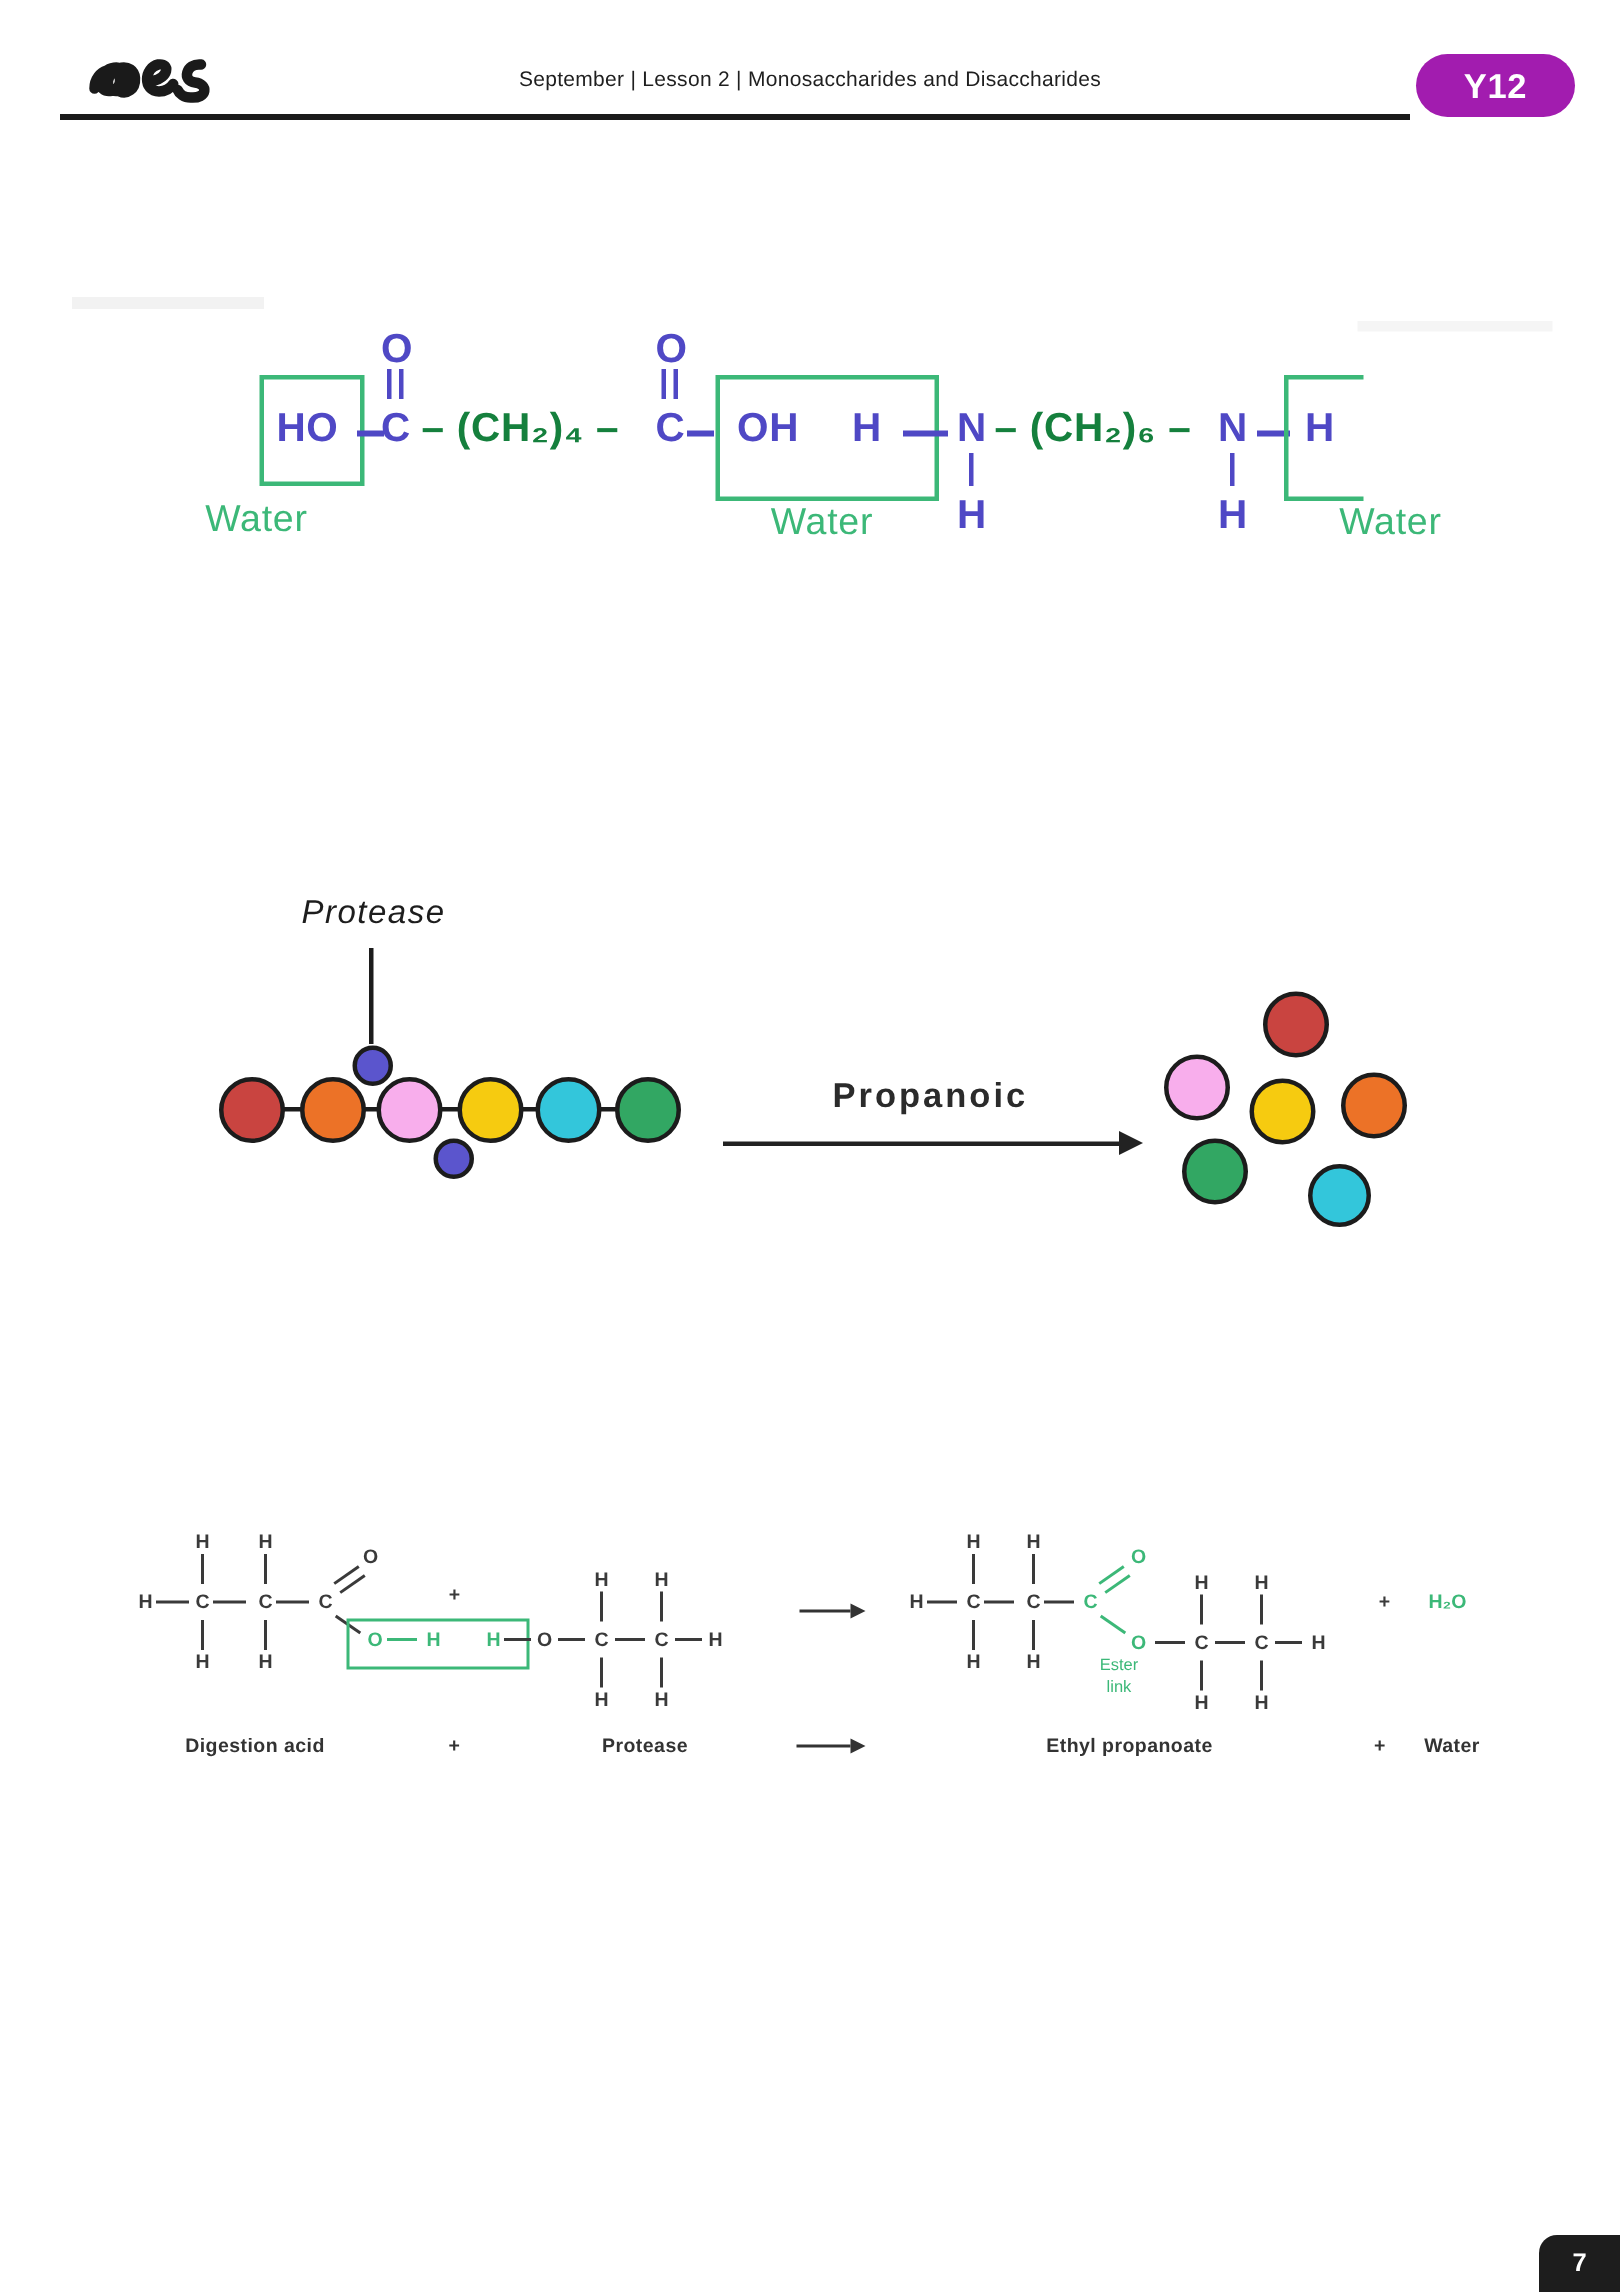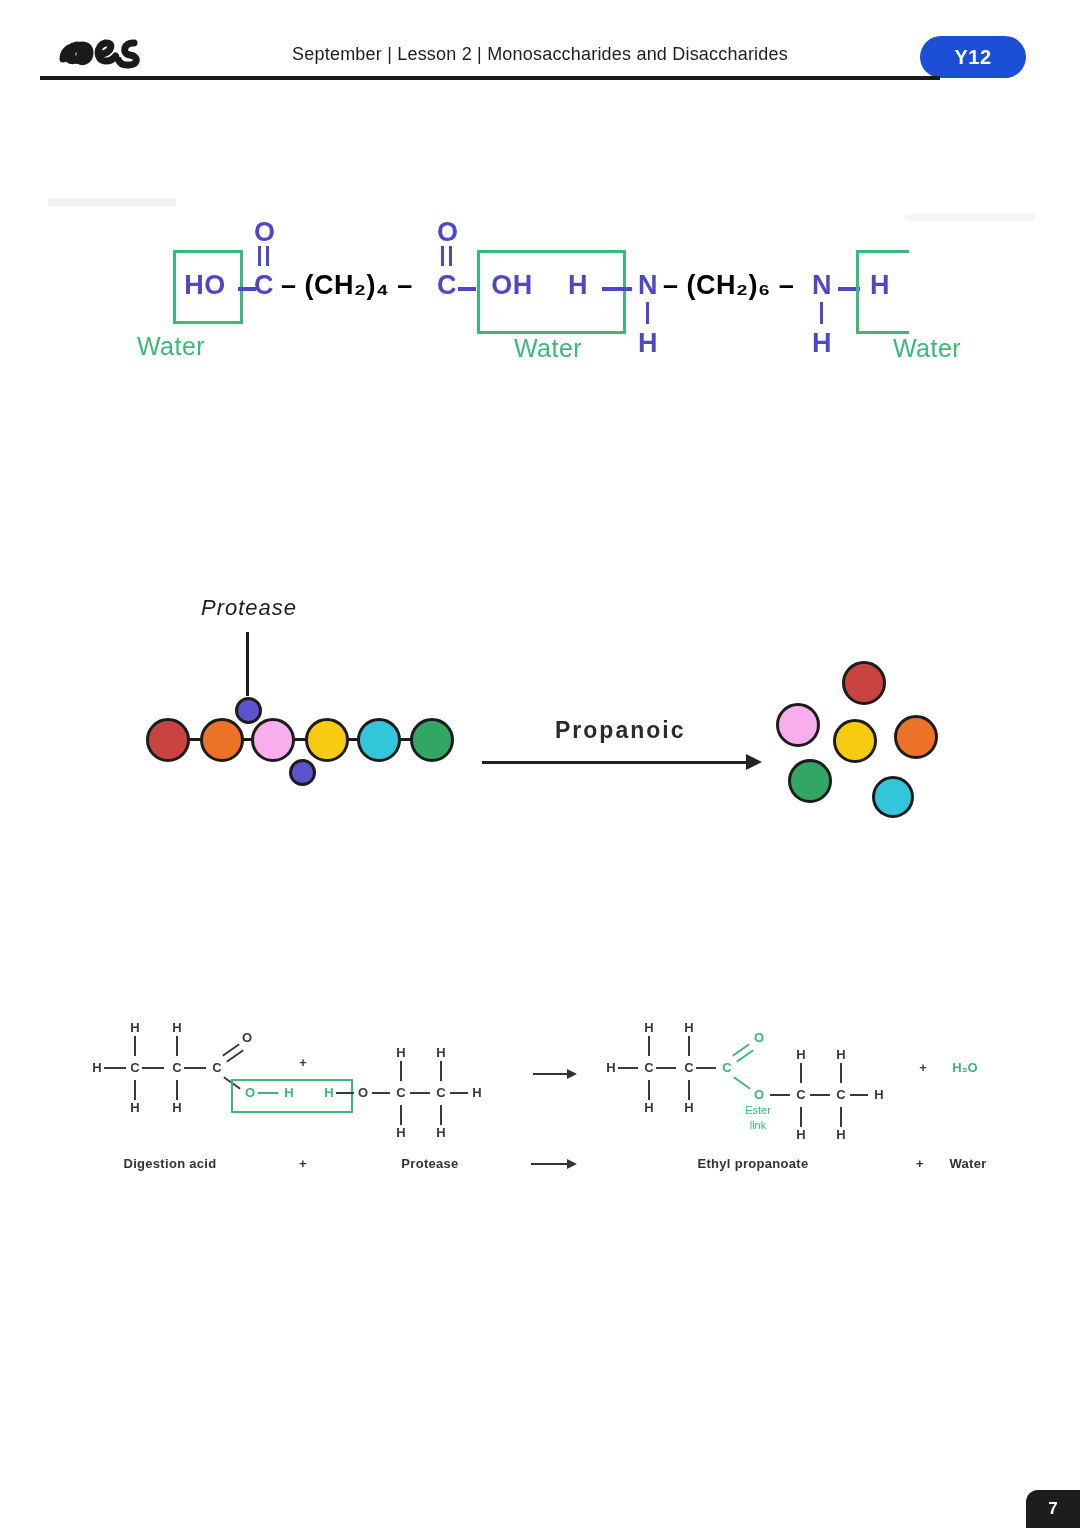--- a/index.html
+++ b/index.html
@@ -1,30 +1,30 @@
 <!DOCTYPE html>
 <html><head>
 <meta charset="utf-8">
 <style>
   html,body{margin:0;padding:0;background:#e8e8e8;}
   .page{position:relative;width:1080px;height:1528px;background:#ffffff;margin:0 auto;
         font-family:"Liberation Sans",sans-serif;overflow:hidden;}
   .abs{position:absolute;}
 
   
-  .crumb{top:44px;left:0;right:0;text-align:center;font-size:18px;color:#1f1f1f;letter-spacing:.2px;}
+  .crumb{top:44px;left:0;right:0;text-align:center;font-size:14px;color:#1f1f1f;letter-spacing:.2px;}
   .rule{top:76px;left:40px;width:900px;height:4px;background:#1a1a1a;}
-  .pill{top:36px;left:920px;width:106px;height:42px;background:#1d4ed8;border-radius:22px;
-        color:#fff;font-weight:700;font-size:20px;text-align:center;line-height:42px;letter-spacing:.5px;}
+  .pill{top:36px;left:944px;width:106px;height:42px;background:#a21caf;border-radius:22px;
+        color:#fff;font-weight:700;font-size:23px;text-align:center;line-height:42px;letter-spacing:.5px;}
   .title{top:128px;left:75px;font-size:29px;font-weight:700;color:#1f2e3e;letter-spacing:.2px;}
   .greybar{background:#f2f2f2;}
 
   
   .f{font-weight:700;font-size:27px;color:#4f48c5;letter-spacing:.5px;text-align:center;line-height:1;}
-  .fb{color:#000000;white-space:nowrap;text-align:left;}
+  .fb{color:#15803d;white-space:nowrap;text-align:left;}
   .gbox{border:3px solid #3cb878;}
   .gbracket{border:3px solid #3cb878;border-right:none;}
   .water{font-size:25px;color:#3cb878;text-align:center;letter-spacing:.5px;}
   .pline{background:#4f48c5;height:3.5px;}
   .pbar{background:#4f48c5;width:3px;height:20px;}
 
   
   .dlabel{font-size:22px;color:#1d1d1d;letter-spacing:1px;text-align:center;font-weight:400;}
   .dig{font-size:23px;color:#2b2b2b;letter-spacing:2px;font-weight:700;text-align:center;}
   .circ{border:3px solid #1c1c1c;border-radius:50%;box-sizing:border-box;width:44px;height:44px;}
@@ -32,21 +32,21 @@
   .kline{background:#1c1c1c;}
   .ahead{width:0;height:0;border-top:8px solid transparent;border-bottom:8px solid transparent;border-left:16px solid #222;}
 
   
   .atom{font-weight:700;font-size:13px;color:#3a3a3a;width:14px;text-align:center;line-height:1.2;}
   .g{color:#3cb878;}
   .bh{background:#3a3a3a;height:2px;}
   .bv{background:#3a3a3a;width:2px;height:20px;}
   .bd{background:#3a3a3a;height:2px;width:20px;}
   .bdg{background:#3cb878;}
-  .ester{font-size:11px;color:#3cb878;width:40px;text-align:center;line-height:1.2;margin-left:12px;}
+  .ester{font-size:11px;color:#3cb878;width:40px;text-align:center;line-height:1.2;}
   .eqlbl{font-weight:700;font-size:13px;color:#333;text-align:center;letter-spacing:.3px;}
   .smhead{width:0;height:0;border-top:5px solid transparent;border-bottom:5px solid transparent;border-left:10px solid #333;}
 
   .pagenum{left:1026px;top:1490px;width:54px;height:38px;background:#1d1d1d;border-top-left-radius:12px;
            color:#fff;font-size:17px;font-weight:700;text-align:center;line-height:38px;}
 </style>
 </head>
 <body>
 
 <div class="page">

